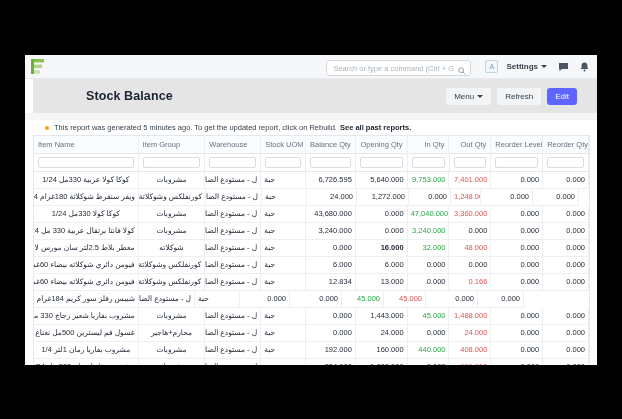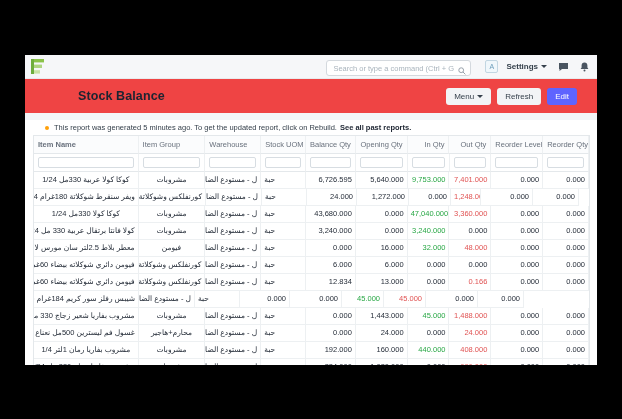--- a/index.html
+++ b/index.html
@@ -21,21 +21,21 @@
   .search-ic { position:absolute; right:5px; top:4px; }
   .avatar { width:13px; height:13px; margin-left:14px; border:1px solid #c2d6e2; border-radius:2px;
             background:#f0f7fb; color:#6c9cba; font-size:7px; line-height:11px; text-align:center; }
   .settings { display:flex; align-items:center; gap:3px; margin-left:8px; font-size:8px;
             font-weight:bold; color:#36414c; cursor:default; }
   .caret { width:0; height:0; border-left:3px solid transparent; border-right:3px solid transparent;
             border-top:3.5px solid #36414c; display:inline-block; }
   .nav-ic { margin-left:11px; display:flex; align-items:center; }
 
   
-  .pagehead { height:34px; display:flex; align-items:center; padding:0 20px 0 53px; background:#ef4444; }
+  .pagehead { height:34px; display:flex; align-items:center; padding:0 20px 0 53px; background:#e5e5e5;margin-left:8px; }
   .pagehead h1 { font-size:12.5px; font-weight:bold; color:#1c2431; letter-spacing:.1px; }
   .actions { margin-left:auto; display:flex; gap:6px; align-items:center; }
   .btn { height:17px; border:none; border-radius:3px; font-size:8px; font-family:inherit;
          padding:0 8px; display:flex; align-items:center; gap:3px; cursor:pointer; }
   .btn.default { background:#f2f4f6; color:#36414c; }
   .btn.primary { background:var(--accent,#5e64ff); color:#fff; }
 
   .band { height:7px; background:#f3f5f7; }
 
   
@@ -127,21 +127,21 @@
     <div class="band"></div>
 
     <div class="notice">
       <span class="dot"></span>
       <span>This report was generated 5 minutes ago. To get the updated report, click on Rebuild.</span>
       <span class="link">See all past reports.</span>
     </div>
 
     <div class="datatable">
       <div class="t-row" id="thead">
-          <div class="th align-left" style="width: 105px; font-weight: bold;">Item Name</div>
+          <div class="th align-left" style="width: 105px;">Item Name</div>
           <div class="th align-left" style="width: 67px;">Item Group</div>
           <div class="th align-left" style="width: 56px;">Warehouse</div>
           <div class="th align-left" style="width: 45px;">Stock UOM</div>
           <div class="th align-right" style="width: 50px;">Balance Qty</div>
           <div class="th align-right" style="width: 52px;">Opening Qty</div>
           <div class="th align-right" style="width: 42px;">In Qty</div>
           <div class="th align-right" style="width: 42px;">Out Qty</div>
           <div class="th align-right" style="width: 52px;">Reorder Level</div>
           <div class="th align-right" style="width: 46px;">Reorder Qty</div>
         </div>
@@ -221,25 +221,25 @@
             <div class="td align-left rtl" style="width: 45px;">حبة</div>
             <div class="td align-right" style="width: 50px;">3,240.000</div>
             <div class="td align-right" style="width: 52px;">0.000</div>
             <div class="td align-right pos" style="width: 42px;">3,240.000</div>
             <div class="td align-right" style="width: 42px;">0.000</div>
             <div class="td align-right" style="width: 52px;">0.000</div>
             <div class="td align-right" style="width: 46px;">0.000</div>
           </div>
           <div class="t-row">
             <div class="td align-center rtl" style="width: 105px;">معطر بلاط 2.5لتر سان مورس لافندر 1/8</div>
-            <div class="td align-center rtl" style="width: 67px;">فيومن</div>
+            <div class="td align-center rtl" style="width: 67px;">شوكلاته</div>
             <div class="td align-center rtl" style="width: 56px;">ل - مستودع الضاحية</div>
             <div class="td align-left rtl" style="width: 45px;">حبة</div>
             <div class="td align-right" style="width: 50px;">0.000</div>
-            <div class="td align-right" style="width: 52px;">16.000</div>
+            <div class="td align-right" style="width: 52px; font-weight: bold;">16.000</div>
             <div class="td align-right pos" style="width: 42px;">32.000</div>
             <div class="td align-right neg" style="width: 42px;">48.000</div>
             <div class="td align-right" style="width: 52px;">0.000</div>
             <div class="td align-right" style="width: 46px;">0.000</div>
           </div>
           <div class="t-row">
             <div class="td align-center rtl" style="width: 105px;">فيومن دائري شوكلاته بيضاء 60غم12 حبه 1/4</div>
             <div class="td align-center rtl" style="width: 67px;">كورنفلكس وشوكلاتة</div>
             <div class="td align-center rtl" style="width: 56px;">ل - مستودع الضاحية</div>
             <div class="td align-left rtl" style="width: 45px;">حبة</div>

